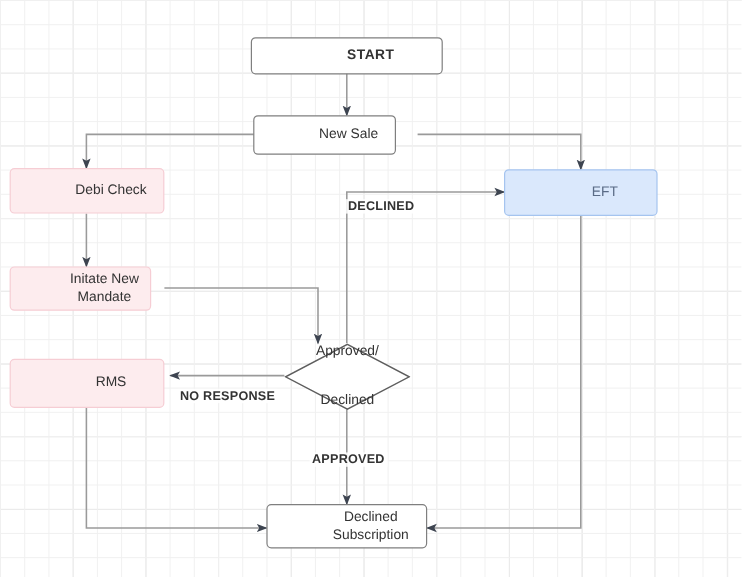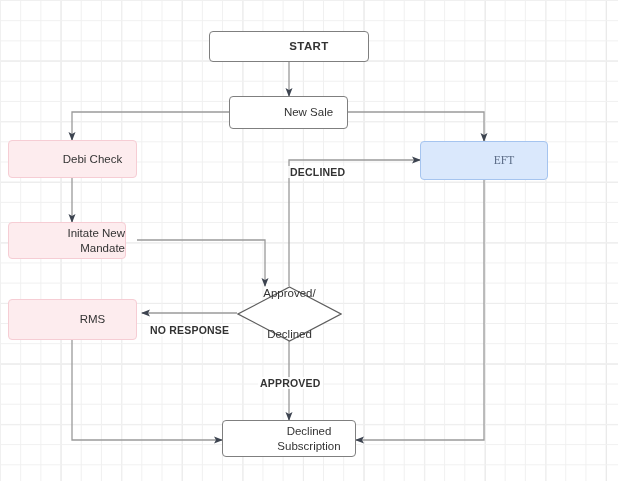--- a/index.html
+++ b/index.html
@@ -55,27 +55,25 @@
     background: #ffffff;
     border: 1px solid #7f7f7f;
   }
   .node.bold-label {
     font-weight: bold;
     letter-spacing: 0.4px;
   }
   .node.pink {
     background: #fdecee;
     border: 1px solid #f6cdd4;
-    text-align: right;
   }
   .node.blue {
     background: #dae8fc;
     border: 1px solid #a5c4ef;
     color: #5a6b86;
-    font-family: Liberation Serif, serif;
   }
   .diamond-wrap {
     position: absolute;
     z-index: 2;
   }
   .diamond-wrap svg {
     position: absolute;
     left: 0;
     top: 0;
   }
@@ -138,21 +136,21 @@
       <path d="M72,340 L72,440 L222,440"></path>
 
       <path d="M484,180 L484,440 L356,440"></path>
     </g>
   </svg>
 
   <div class="node plain bold-label" style="left:209px; top:31px; width:160px; height:31px;">
     <span>START</span>
   </div>
 
-  <div class="node plain" style="left:229px; top:96px; width:119px; height:33px;">
+  <div class="node plain" style="left:211px; top:96px; width:119px; height:33px;">
     <span>New Sale</span>
   </div>
 
   <div class="node pink" style="left:8px; top:140px; width:129px; height:38px;">
     <span>Debi Check</span>
   </div>
 
   <div class="node pink" style="left:8px; top:222px; width:118px; height:37px;">
     <span>Initate New Mandate</span>
   </div>

